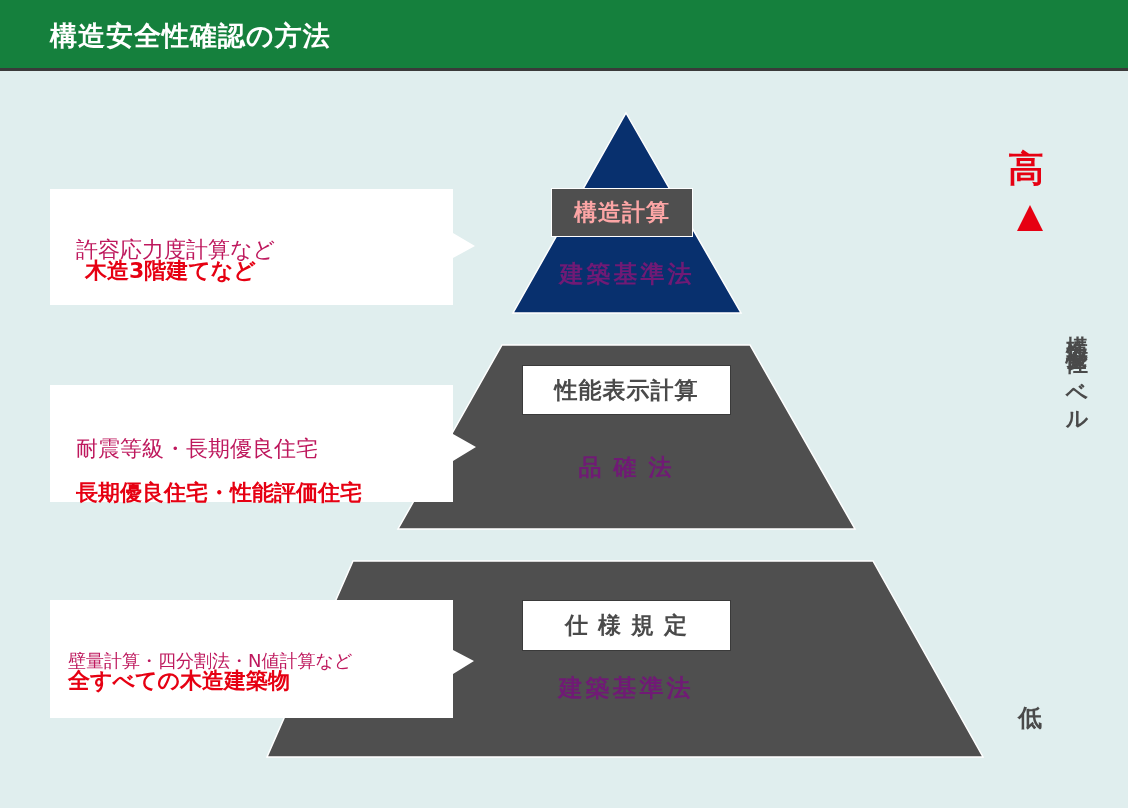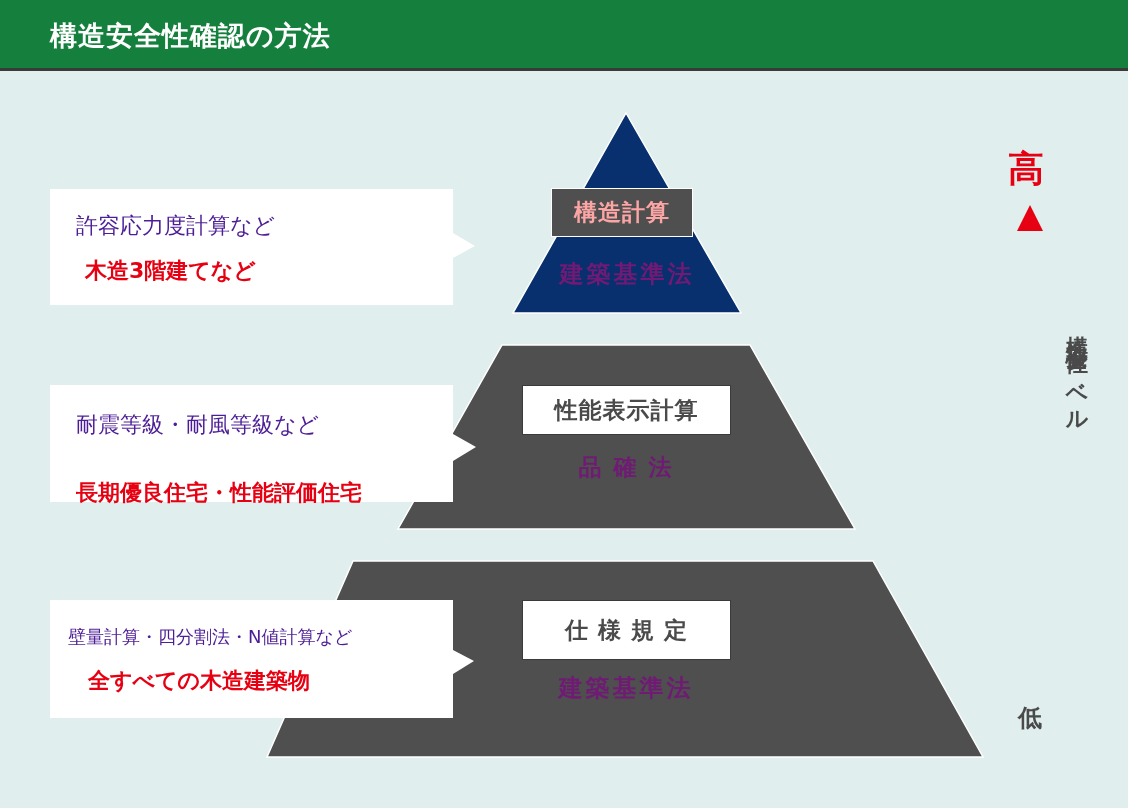--- a/index.html
+++ b/index.html
@@ -11,21 +11,21 @@
     .header {
       position: absolute; left: 0; top: 0; width: 1128px; height: 68px;
       background: #15803d; border-bottom: 3px solid #3a3a3a;
     }
     .header-title {
       position: absolute; left: 50px; top: 18px;
       color: #ffffff; font-size: 27px; font-weight: bold; letter-spacing: 1px;
     }
     svg.stage { position: absolute; left: 0; top: 0; }
     .callout-text { position: absolute; white-space: nowrap; }
-    .callout-line1 { color: #4c1d95; font-size: 22px; }
+    .callout-line1 { color: #be185d; font-size: 22px; margin-top: 24px; }
     .callout-line2 { color: #e60012; font-size: 22px; font-weight: bold; }
     .label-box {
       position: absolute; display: flex; align-items: center; justify-content: center;
       font-size: 23px; font-weight: bold; white-space: nowrap; letter-spacing: 2px;
     }
     .law-text {
       position: absolute; text-align: center; color: #701a75;
       font-size: 23px; font-weight: bold; white-space: nowrap;
     }
     .level-high {
@@ -68,30 +68,30 @@
   <polygon points="50,385 453,385 453,434 476,447 453,461 453,502 50,502" fill="#ffffff"></polygon>
   <polygon points="50,600 453,600 453,650 474,661 453,674 453,718 50,718" fill="#ffffff"></polygon>
 
   <line x1="1030" y1="228" x2="1030" y2="686" stroke="url(#arrowGrad)" stroke-width="4"></line>
   <polygon points="1030,205 1043,231 1017,231" fill="#e60012"></polygon>
 </svg>
 
 <div class="label-box" style="left:551px; top:188px; width:142px; height:49px; background:#4f4f4f; color:#fca5a5; border:1px solid #ffffff; box-sizing:border-box; letter-spacing:1px;">構造計算</div>
 <div class="law-text" style="left:513px; top:258px; width:228px; letter-spacing:3px; font-size:24px;">建築基準法</div>
 
-<div class="label-box" style="left:522px; top:385px; width:209px; height:50px; background:#ffffff; color:#4a4a4a; border:1px solid #3a3a3a; box-sizing:border-box; letter-spacing:1px;">性能表示計算</div>
+<div class="label-box" style="left:522px; top:365px; width:209px; height:50px; background:#ffffff; color:#4a4a4a; border:1px solid #3a3a3a; box-sizing:border-box; letter-spacing:1px;">性能表示計算</div>
 <div class="law-text" style="left:502px; top:452px; width:248px; letter-spacing:2px;">品 確 法</div>
 
-<div class="label-box" style="left:522px; top:600px; width:209px; height:60px; background:#ffffff; color:#4a4a4a; border:1px solid #3a3a3a; box-sizing:border-box; letter-spacing:1px;">仕 様 規 定</div>
+<div class="label-box" style="left:522px; top:600px; width:209px; height:51px; background:#ffffff; color:#4a4a4a; border:1px solid #3a3a3a; box-sizing:border-box; letter-spacing:1px;">仕 様 規 定</div>
 <div class="law-text" style="left:502px; top:672px; width:248px; letter-spacing:3px; font-size:24px;">建築基準法</div>
 
 <div class="callout-text callout-line1" style="left:76px; top:211px;">許容応力度計算など</div>
 <div class="callout-text callout-line2" style="left:85px; top:256px;">木造3階建てなど</div>
 
-<div class="callout-text callout-line1" style="left:76px; top:410px;">耐震等級・耐風等級など</div>
+<div class="callout-text callout-line1" style="left:76px; top:410px;">耐震等級・長期優良住宅</div>
 <div class="callout-text callout-line2" style="left:76px; top:455px;margin-top:23px;">長期優良住宅・性能評価住宅</div>
 
 <div class="callout-text callout-line1" style="left:68px; top:625px; font-size:18px;text-align:center;">壁量計算・四分割法・N値計算など</div>
-<div class="callout-text callout-line2" style="left:68px; top:666px;margin-left:20px;">全すべての木造建築物</div>
+<div class="callout-text callout-line2" style="left:68px; top:666px;">全すべての木造建築物</div>
 
 <div class="level-high">高</div>
 <div class="level-axis-label">構造安全性レベル</div>
 <div class="level-low">低</div>
 
 </body></html>

